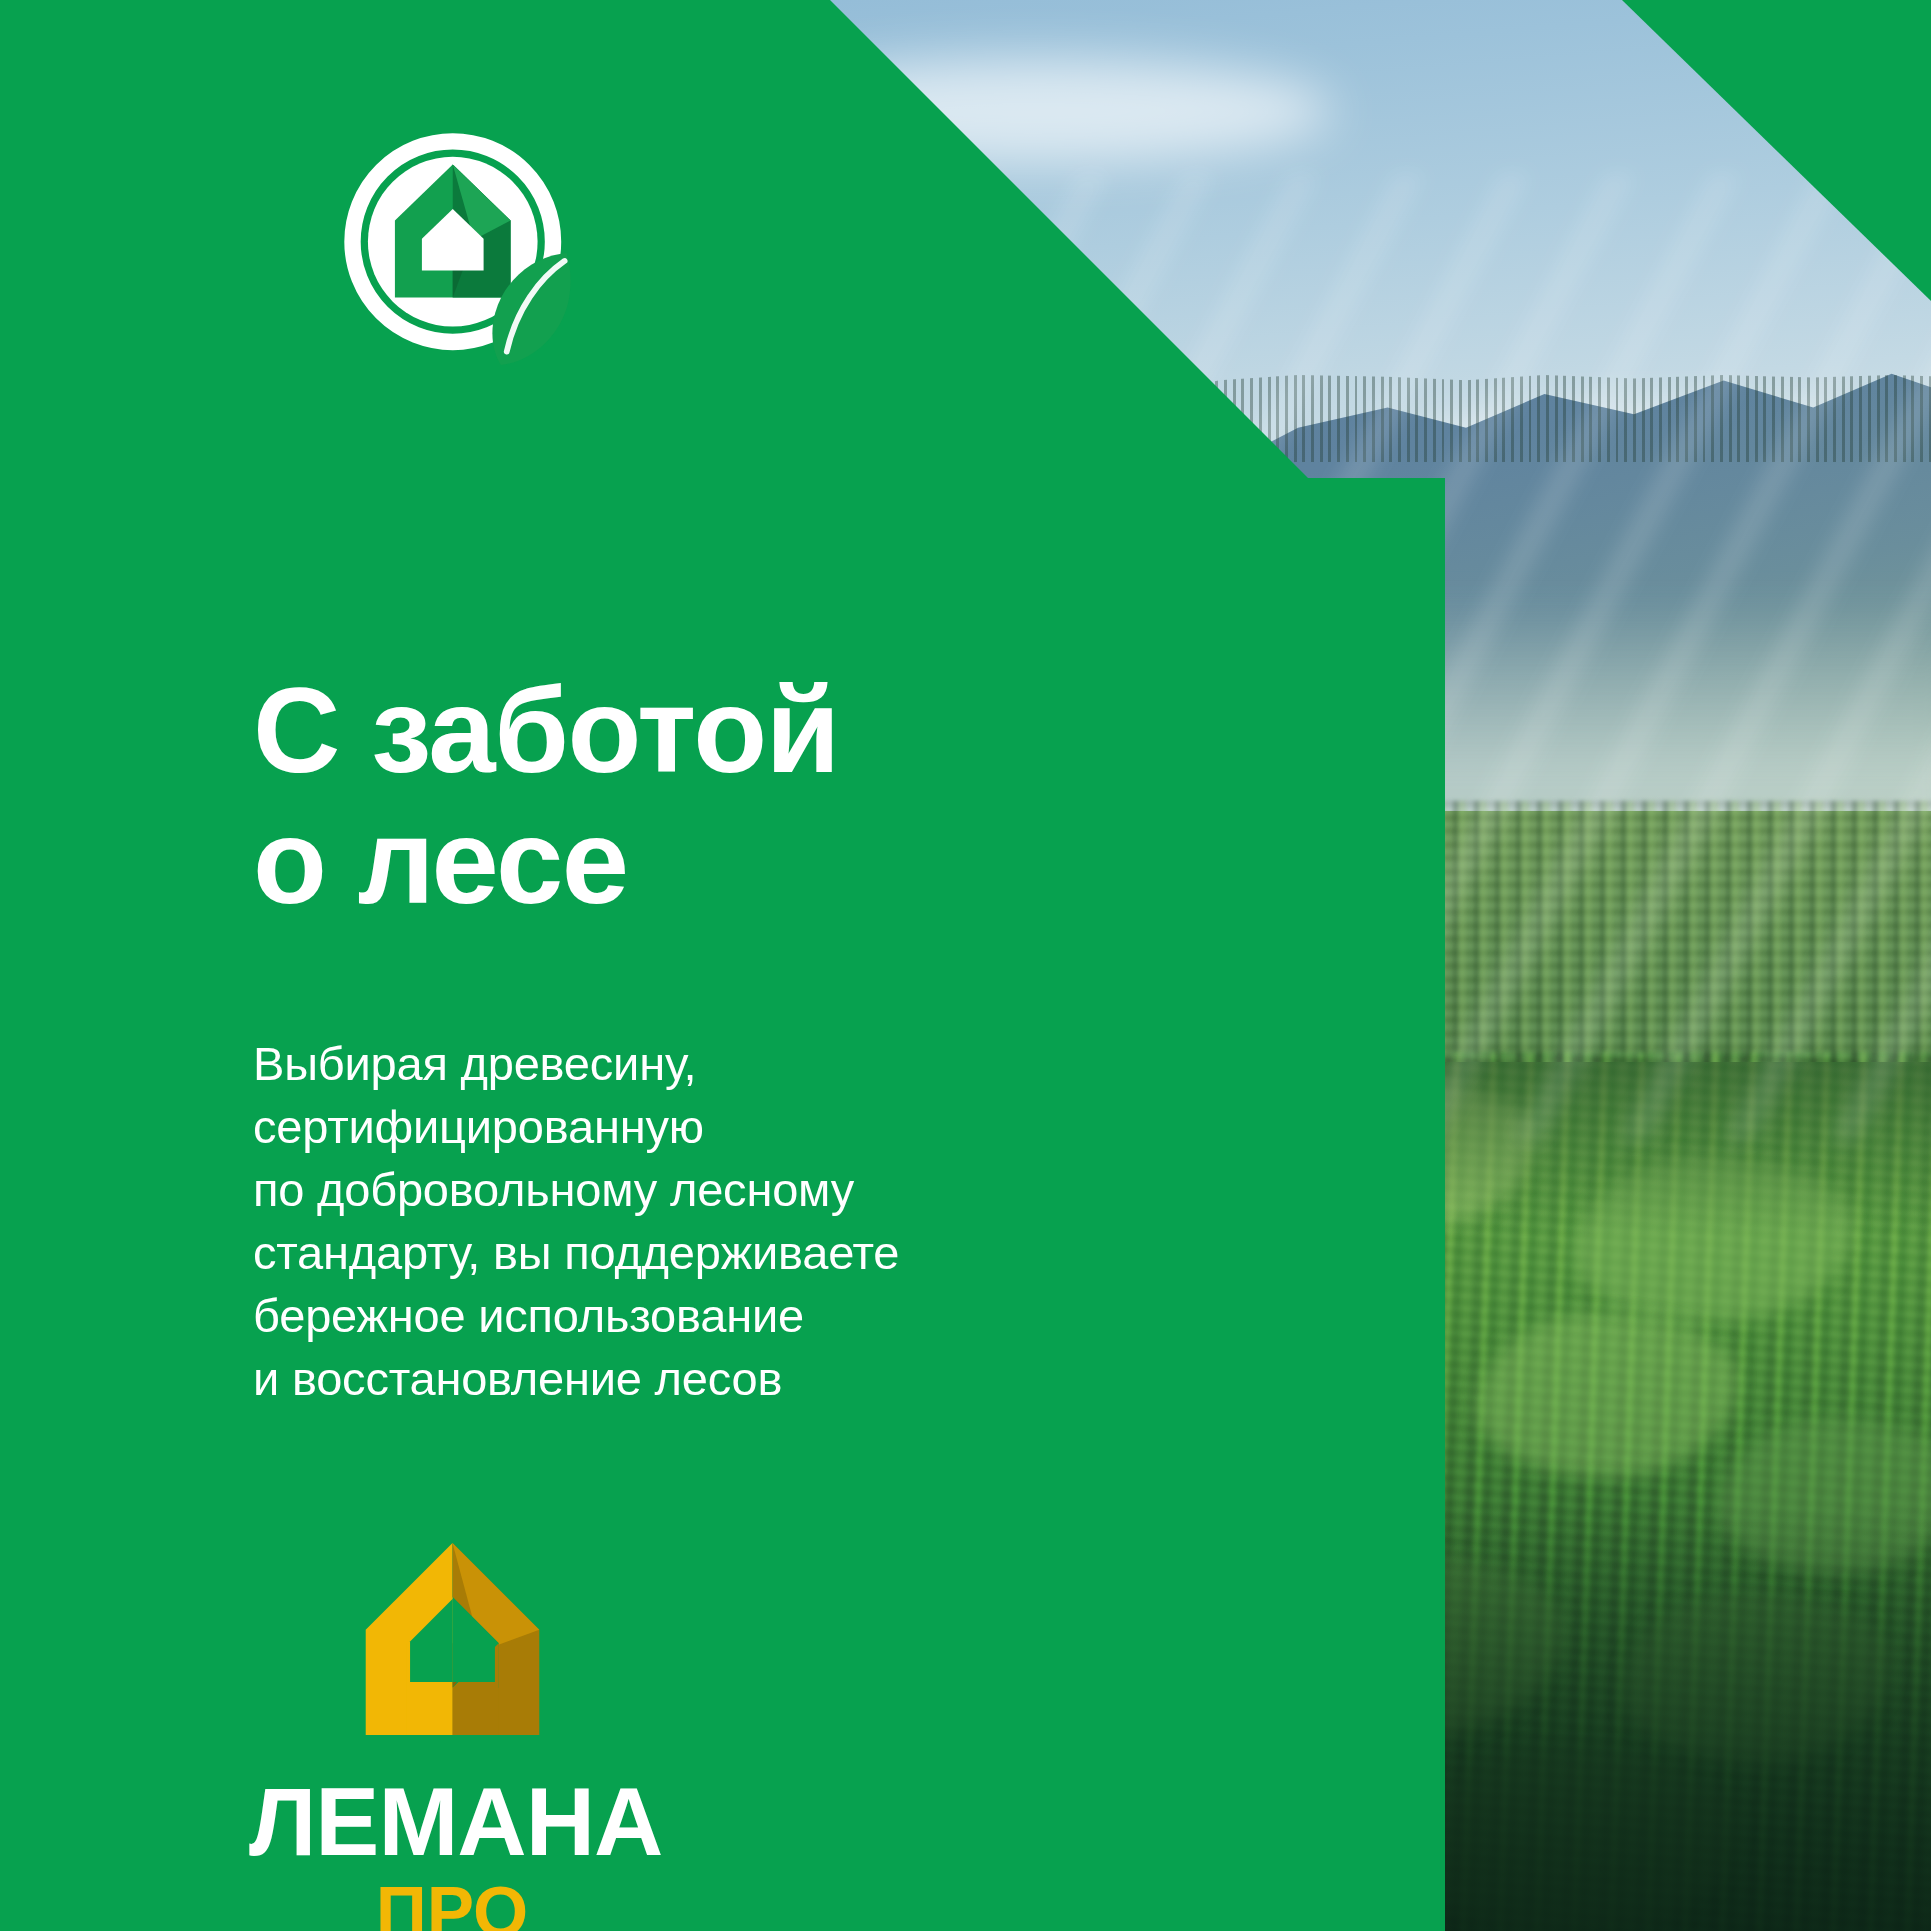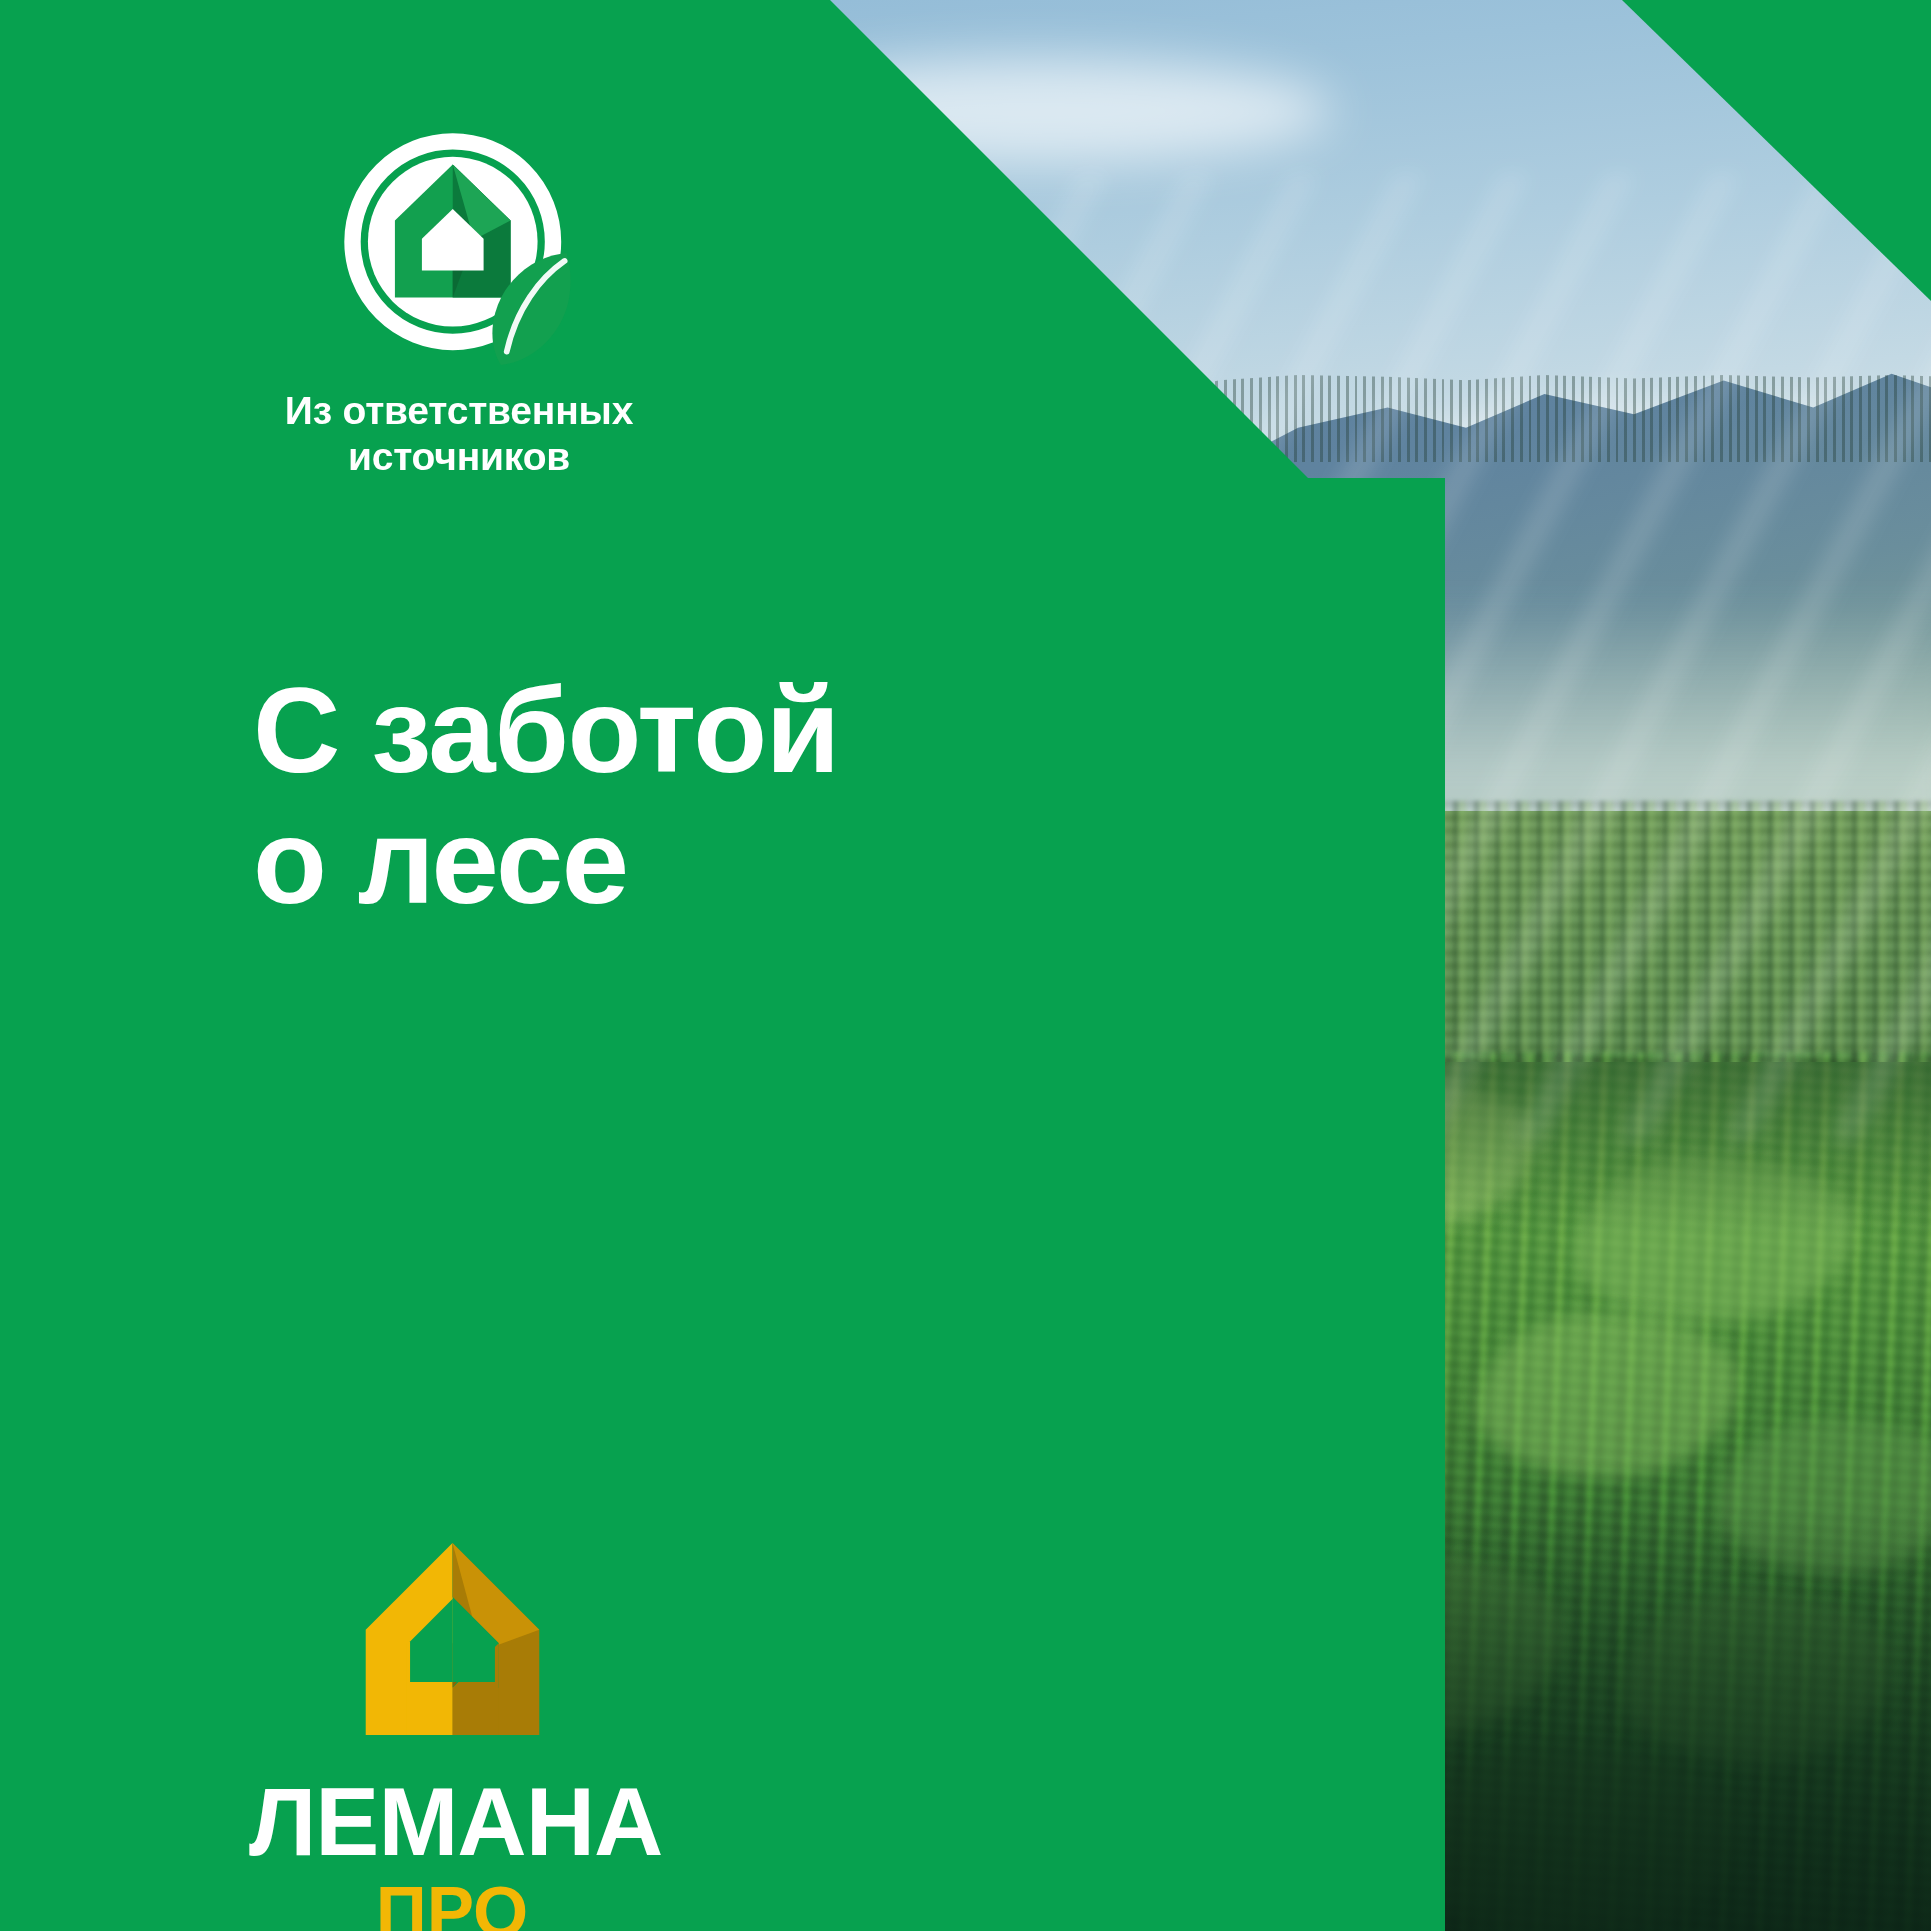--- a/index.html
+++ b/index.html
@@ -287,27 +287,31 @@
 
         <path d="M128 40 L188 98 L150 118 Z" fill="#1faa58" opacity=".9"></path>
         <path d="M150 118 L128 178 L128 118 Z" fill="#0a6a34"></path>
 
         <path d="M128 86 L160 117 L160 150 L96 150 L96 117 Z" fill="#ffffff"></path>
 
         <path d="M246 132 C214 134 182 158 172 194 C166 216 170 236 178 248
                  C210 244 240 218 248 182 C252 162 250 144 246 132 Z" fill="#12a04f"></path>
         <path d="M244 140 C218 158 194 190 184 234" fill="none" stroke="#ffffff" stroke-width="6" stroke-linecap="round" opacity=".95"></path>
       </svg>
-      <div class="badge-text">Из ответственных
-источников</div>
     </div>
 
     <div class="headline">С заботой
 о лесе</div>
 
+    <div class="body-copy">Выбирая древесину,
+сертифицированную
+по добровольному лесному
+стандарту, вы поддерживаете
+бережное использование
+и восстановление лесов</div>
 
     <div class="brand">
       <svg class="brand-mark" viewBox="0 0 196 215">
 
         <path d="M98 8 L8 98 L8 207 L98 207 Z" fill="#f2b705"></path>
 
         <path d="M98 8 L188 98 L188 207 L98 207 Z" fill="#a87c06"></path>
 
         <path d="M98 8 L188 98 L128 120 Z" fill="#c99206"></path>
 

